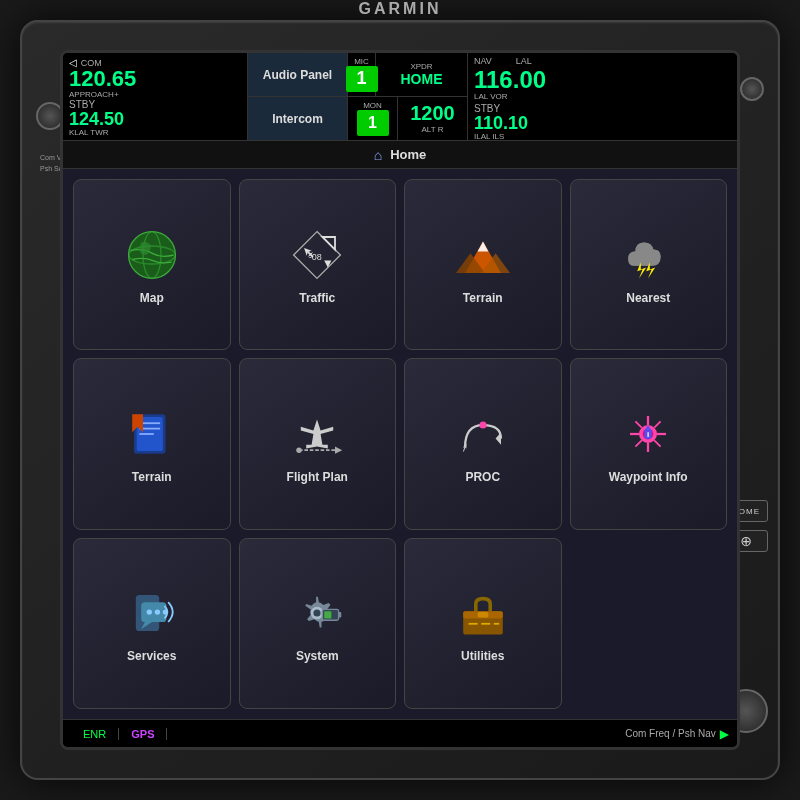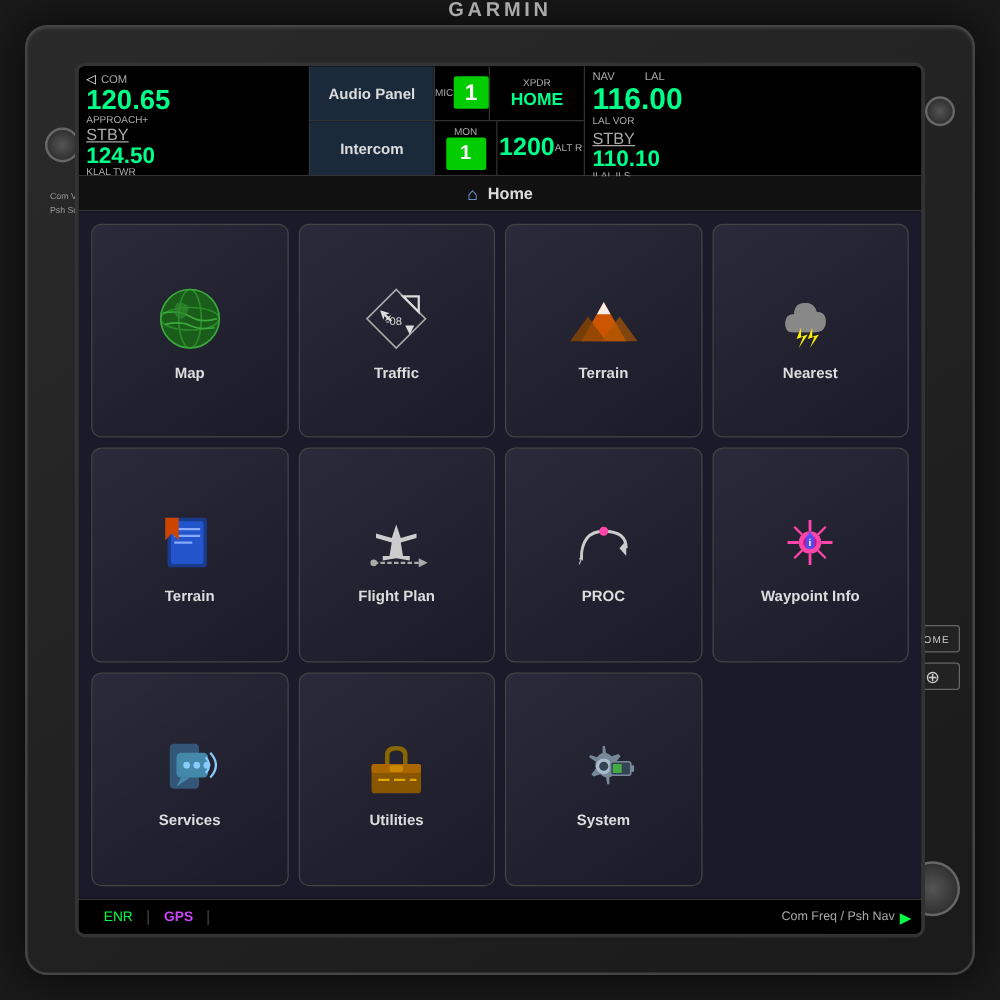--- a/index.html
+++ b/index.html
@@ -169,22 +169,21 @@
       line-height: 1;
     }
 
     .com-sublabel {
       color: #aaa;
       font-size: 8px;
     }
 
     .stby-label {
       color: #aaa;
-      font-size: 13px;
-      text-decoration: underline;
+      font-size: 10px;
     }
 
     .stby-freq {
       color: #00ff88;
       font-size: 18px;
       font-weight: bold;
       line-height: 1;
     }
 
     
@@ -221,23 +220,24 @@
     }
 
     .mic-row {
       display: flex;
       height: 50%;
       border-bottom: 1px solid #333;
     }
 
     .mic-box {
       display: flex;
-      align-items: center;
-      justify-content: center;
-      width: 44px;
+      flex-direction: column;
+      align-items: center;
+      justify-content: center;
+      width: 28px;
       border-right: 1px solid #333;
     }
 
     .mic-tiny-label {
       color: #aaa;
       font-size: 8px;
     }
 
     .mic-value {
       background: #00cc00;
@@ -298,21 +298,21 @@
       width: 32px;
       height: 26px;
       display: flex;
       align-items: center;
       justify-content: center;
       border-radius: 2px;
     }
 
     .code-box {
       display: flex;
-      flex-direction: row;
+      flex-direction: column;
       align-items: center;
       justify-content: center;
       flex: 1;
     }
 
     .squawk-code {
       color: #00ff88;
       font-size: 20px;
       font-weight: bold;
     }
@@ -733,51 +733,51 @@
               <path d="M48,18 Q58,29 48,40" stroke="#88ccff" stroke-width="2" fill="none"></path>
             </svg>
           </div>
           <span class="grid-label">Services</span>
         </div>
 
         <div class="grid-item">
           <div class="grid-icon">
             <svg class="icon-svg" viewBox="0 0 60 60">
 
-              <rect x="8" y="28" width="44" height="26" rx="3" fill="#885500"></rect>
-              <rect x="8" y="28" width="44" height="8" rx="2" fill="#aa6600"></rect>
-
-              <path d="M22,28 L22,20 Q22,14 30,14 Q38,14 38,20 L38,28" stroke="#886600" stroke-width="4" fill="none"></path>
-
-              <rect x="24" y="29" width="12" height="6" rx="2" fill="#cc8800"></rect>
-
-              <line x1="14" y1="42" x2="24" y2="42" stroke="#ddaa00" stroke-width="2"></line>
-              <line x1="28" y1="42" x2="38" y2="42" stroke="#ddaa00" stroke-width="2"></line>
-              <line x1="42" y1="42" x2="48" y2="42" stroke="#ddaa00" stroke-width="2"></line>
-            </svg>
-          </div>
-          <span class="grid-label">Utilities</span>
-        </div>
-
-        <div class="grid-item">
-          <div class="grid-icon">
-            <svg class="icon-svg" viewBox="0 0 60 60">
-
               <g transform="translate(10,10)">
                 <path d="M19,2 L21,2 L22,8 Q25,9 27,11 L33,9 L35,11 L31,16 Q32,19 31,22 L37,26 L36,28 L30,26 Q28,29 25,30 L25,36 L23,36 L22,30 Q19,29 17,27 L11,29 L9,27 L13,22 Q12,19 13,16 L7,12 L8,10 L14,12 Q16,9 19,8 Z" fill="#778899"></path>
                 <circle cx="20" cy="20" r="7" fill="#aabbcc"></circle>
                 <circle cx="20" cy="20" r="4" fill="#334455"></circle>
               </g>
 
               <rect x="36" y="26" width="18" height="12" rx="2" fill="#334455" stroke="#778899" stroke-width="1.5"></rect>
               <rect x="54" y="29" width="3" height="6" rx="1" fill="#778899"></rect>
               <rect x="38" y="28" width="8" height="8" rx="1" fill="#44aa44"></rect>
             </svg>
           </div>
           <span class="grid-label">System</span>
+        </div>
+
+        <div class="grid-item">
+          <div class="grid-icon">
+            <svg class="icon-svg" viewBox="0 0 60 60">
+
+              <rect x="8" y="28" width="44" height="26" rx="3" fill="#885500"></rect>
+              <rect x="8" y="28" width="44" height="8" rx="2" fill="#aa6600"></rect>
+
+              <path d="M22,28 L22,20 Q22,14 30,14 Q38,14 38,20 L38,28" stroke="#886600" stroke-width="4" fill="none"></path>
+
+              <rect x="24" y="29" width="12" height="6" rx="2" fill="#cc8800"></rect>
+
+              <line x1="14" y1="42" x2="24" y2="42" stroke="#ddaa00" stroke-width="2"></line>
+              <line x1="28" y1="42" x2="38" y2="42" stroke="#ddaa00" stroke-width="2"></line>
+              <line x1="42" y1="42" x2="48" y2="42" stroke="#ddaa00" stroke-width="2"></line>
+            </svg>
+          </div>
+          <span class="grid-label">Utilities</span>
         </div>
 
       </div>
 
       <div class="bottom-bar">
         <span class="bottom-enr">ENR</span>
         <span class="bottom-gps">GPS</span>
         <div class="bottom-info">
           <span>Com Freq / Psh Nav</span>
           <span class="bottom-arrow">▶</span>

